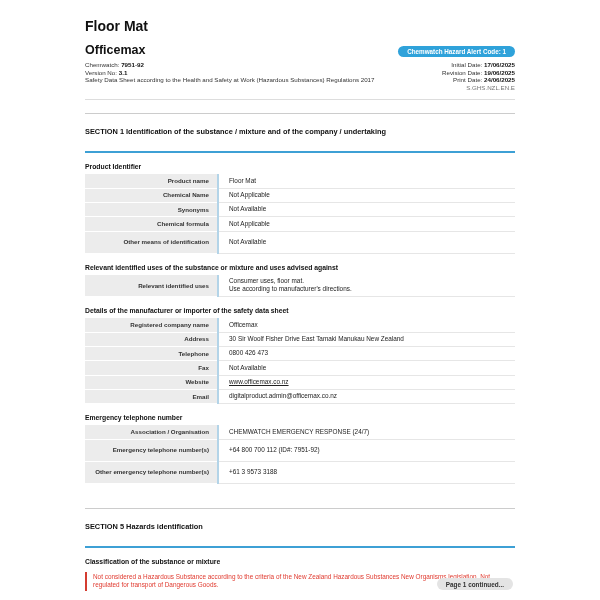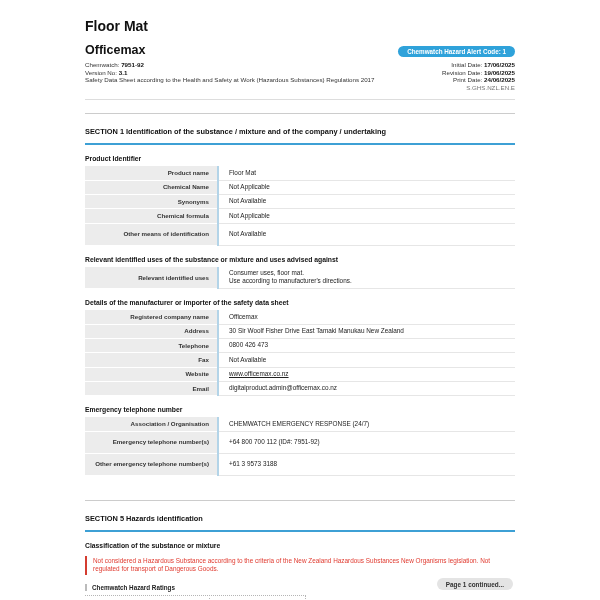--- a/index.html
+++ b/index.html
@@ -20,21 +20,21 @@
   }
   .meta-row { display:flex; justify-content:space-between; margin-top:4px; }
   .meta-left, .meta-right { font-size:6.2px; line-height:1.22; color:#333; }
   .meta-right { text-align:right; }
   .meta-left b, .meta-right b { color:#111; }
   .ghs-code { color:#777; }
   .top-rule { border:none; border-top:1px solid #ddd; margin:8px 0 0 0; }
 
   
   .section-header { margin-top:13px; border-top:1px solid #ccc; padding-top:6px;
-                    border-bottom:2px solid #3da0d5; padding-bottom:5px; }
+                    border-bottom:2px solid #3da0d5; padding-bottom:13px; }
   .section-header span { font-size:7.4px; font-weight:bold; color:#111; }
   .sub-heading { font-size:6.8px; font-weight:bold; color:#111; margin:10px 0 4px 0; }
 
   
   table.kv { width:100%; border-collapse:collapse; table-layout:fixed; }
   table.kv td { vertical-align:middle; }
   td.lbl {
     width:116px; background:#ececec; text-align:right; font-weight:bold;
     font-size:6.2px; color:#333; padding:2.5px 8px; line-height:1.25;
     border-right:2px solid #b3d4e8; border-bottom:1.5px solid #fff;

